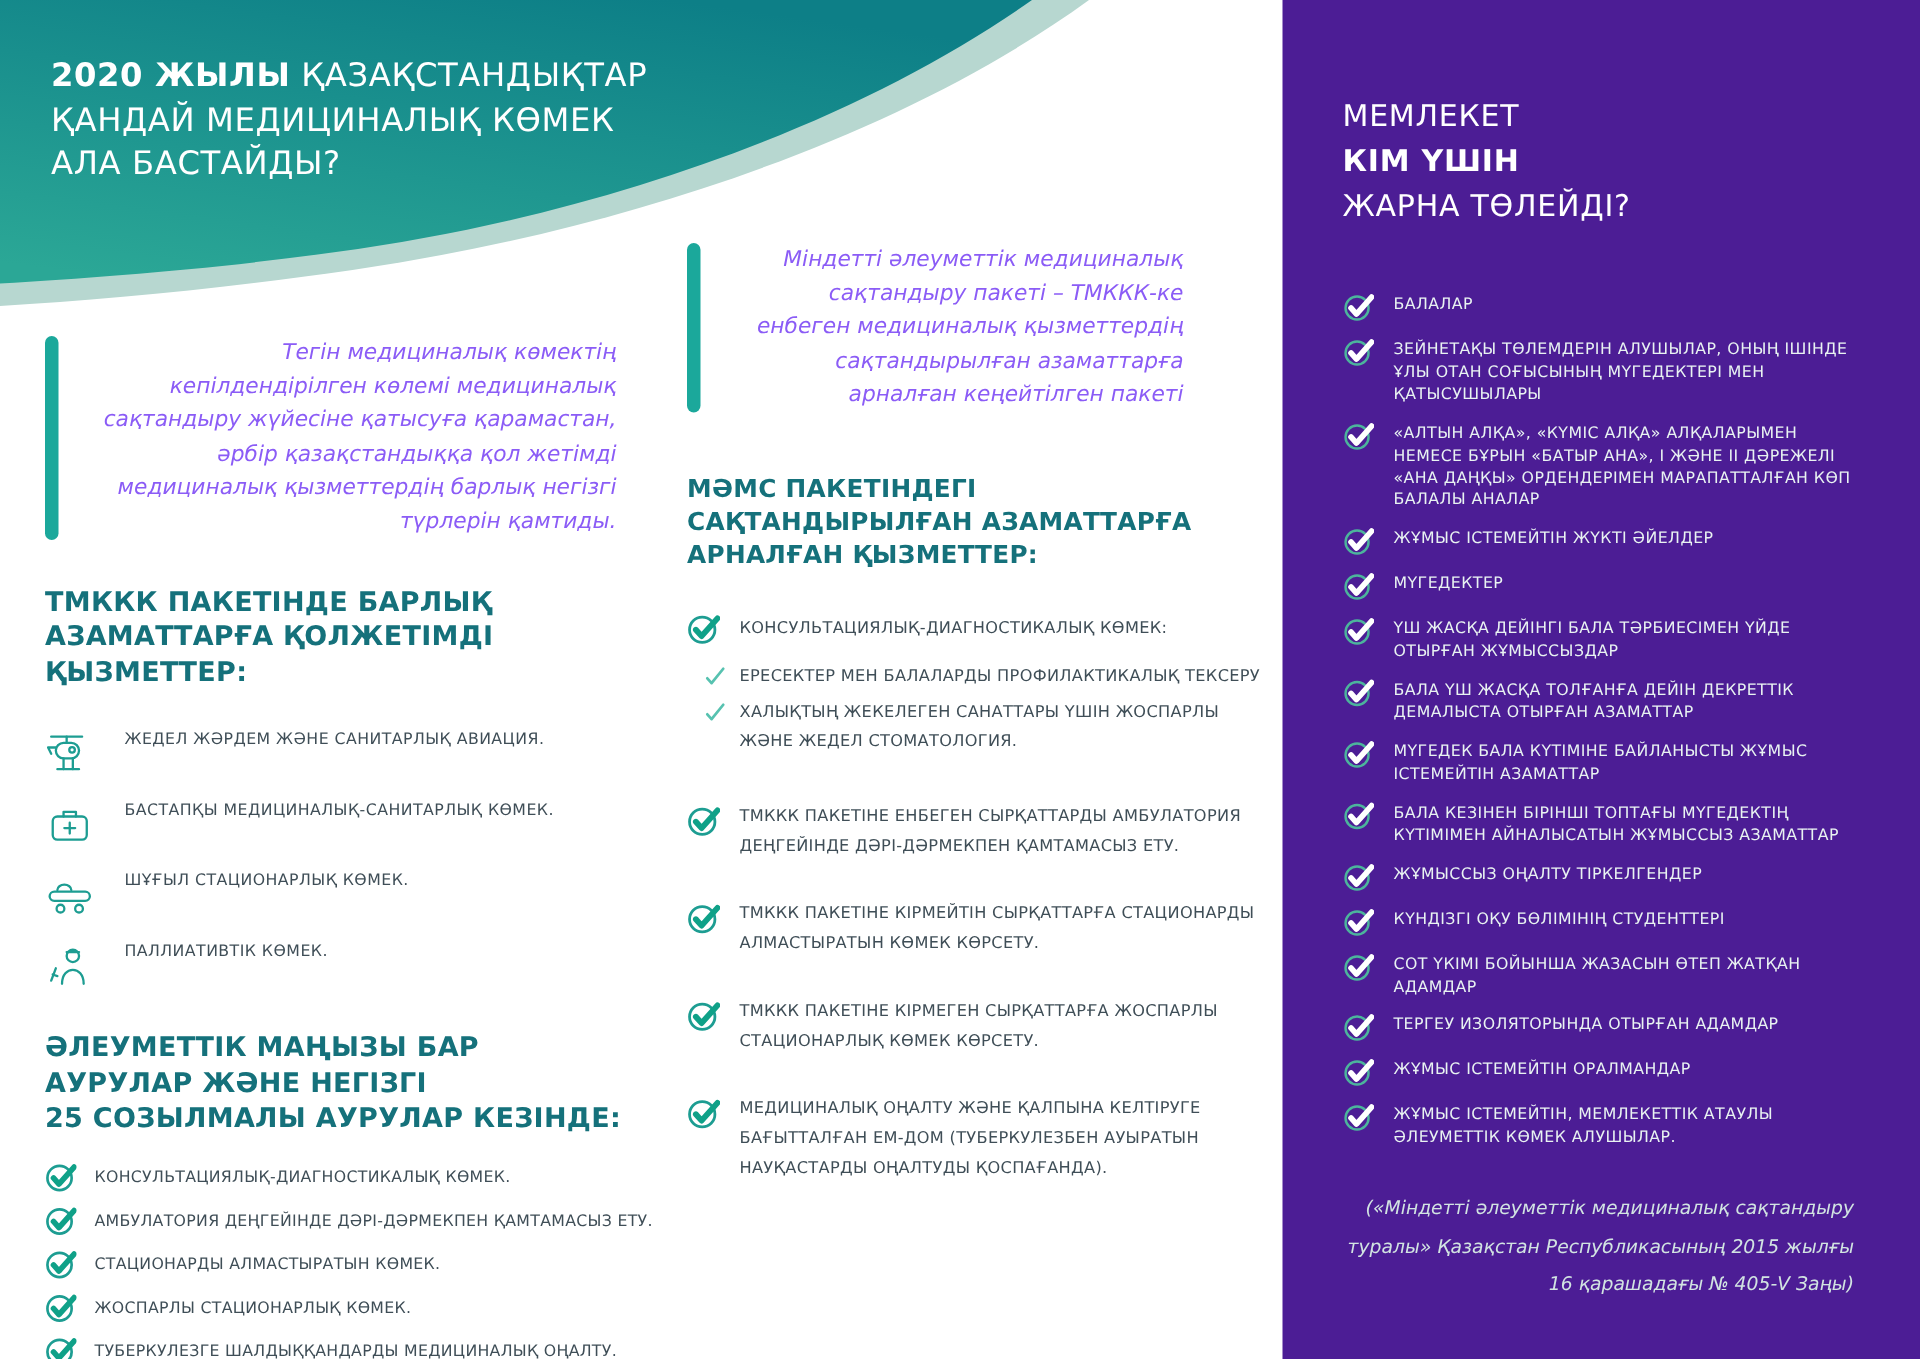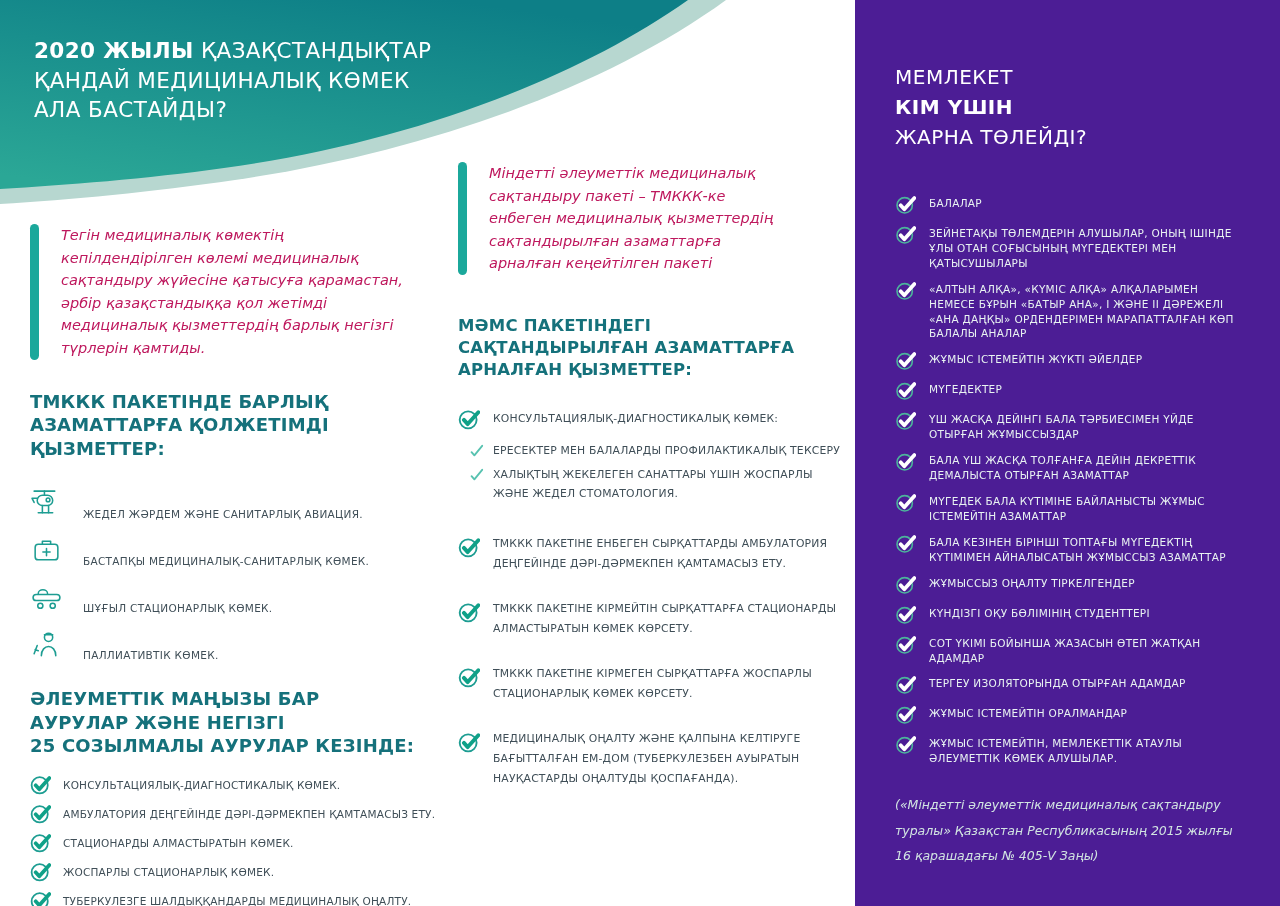--- a/index.html
+++ b/index.html
@@ -12,32 +12,32 @@
   
   .header-curve { position:absolute; top:0; left:0; pointer-events:none; }
   .header-text {
     position:absolute; top:36px; left:34px; width:420px;
     color:#ffffff; font-size:21.5px; line-height:1.38; letter-spacing:.4px;
   }
   .header-text .b { font-weight:700; }
   
   .quote-block { display:flex; gap:22px; }
   .quote-bar { width:9px; border-radius:6px; background:#1ba89b; flex:0 0 9px; }
-  .quote-text { font-style:italic; color:#be185d; font-size:14.5px; line-height:1.56; }
+  .quote-text { font-style:italic; color:#8b5cf6; font-size:14.5px; line-height:1.56;text-align:right; }
   .sec-heading { color:#15717b; font-weight:700; line-height:1.32; letter-spacing:.2px; }
   .item-label { color:#3f4e57; }
   .check-item { display:flex; align-items:flex-start; }
   .ck { flex:0 0 auto; display:inline-flex; }
   
   .col-left { position:absolute; left:30px; top:224px; width:408px; }
   .col-left .quote-text { width:350px; }
   .col-left .sec-heading { font-size:18px; }
   .h1gap { margin-top:30px; }
   .icon-list { margin-top:26px; }
-  .icon-item { display:flex; align-items:flex-end; gap:20px; margin-bottom:14px; min-height:33px; }
+  .icon-item { display:flex; align-items:flex-start; gap:20px; margin-bottom:14px; min-height:33px; }
   .icon-item .item-label { font-size:10.5px; letter-spacing:.3px; }
   .h2gap { margin-top:26px; }
   .left-checks { margin-top:16px; }
   .left-checks .check-item { align-items:center; margin-bottom:8px; }
   .left-checks .ck { margin-right:12px; }
   .left-checks .item-label { font-size:10.5px; letter-spacing:.2px; }
   
   .col-mid { position:absolute; left:458px; top:162px; width:392px; }
   .col-mid .quote-text { width:300px; }
   .col-mid .sec-heading { font-size:16.5px; margin-top:40px; }
@@ -57,21 +57,21 @@
     position:absolute; left:855px; top:0; width:425px; height:906px;
     background:#4c1d95; color:#eaf4f3; padding:62px 44px 0 40px;
   }
   .panel-title { color:#ffffff; font-size:20px; line-height:1.5; letter-spacing:.5px; font-weight:500; }
   .panel-title .b { font-weight:700; }
   .panel-list { margin-top:44px; }
   .panel-list .check-item { margin-bottom:11px; }
   .panel-list .ck { margin-right:13px; margin-top:-2px; }
   .panel-list .item-label { color:#e9f3f2; font-size:10.5px; line-height:1.42; letter-spacing:.3px; }
   .footnote {
-    margin-top:26px; font-style:italic;
+    margin-top:26px; text-align:right; font-style:italic;
     color:#d2e4e2; font-size:12.5px; line-height:2.05;
   }
 </style>
 </head>
 <body>
 
 <div class="page">
 
   <svg class="header-curve" width="880" height="240" viewBox="0 0 880 240" aria-hidden="true">
     <defs>

